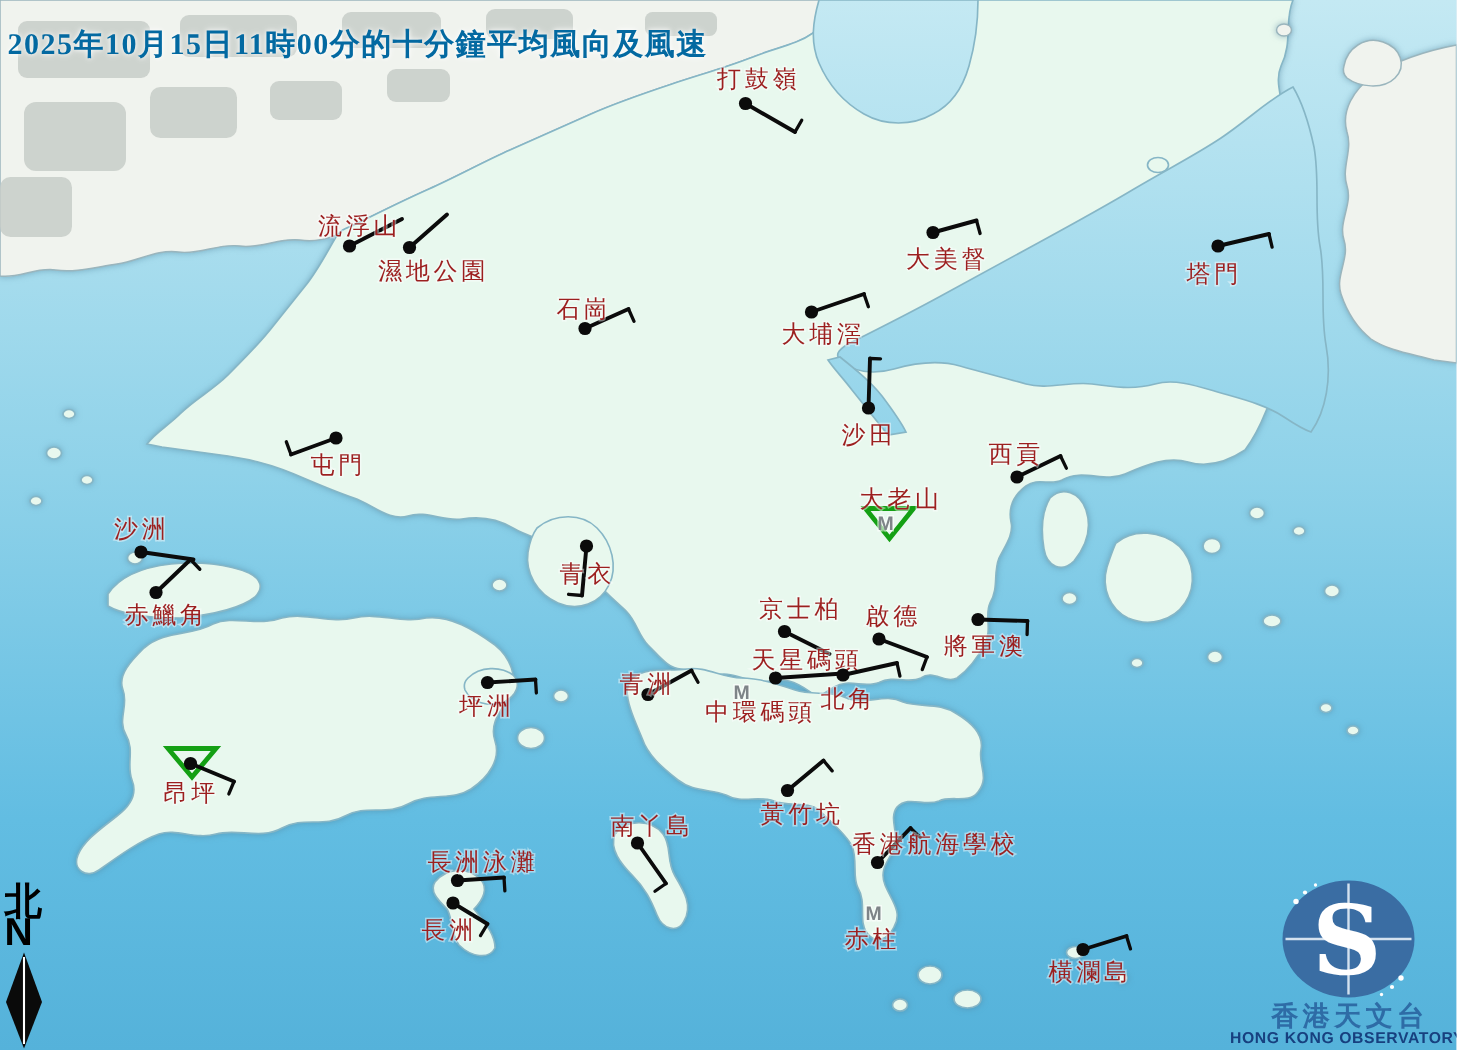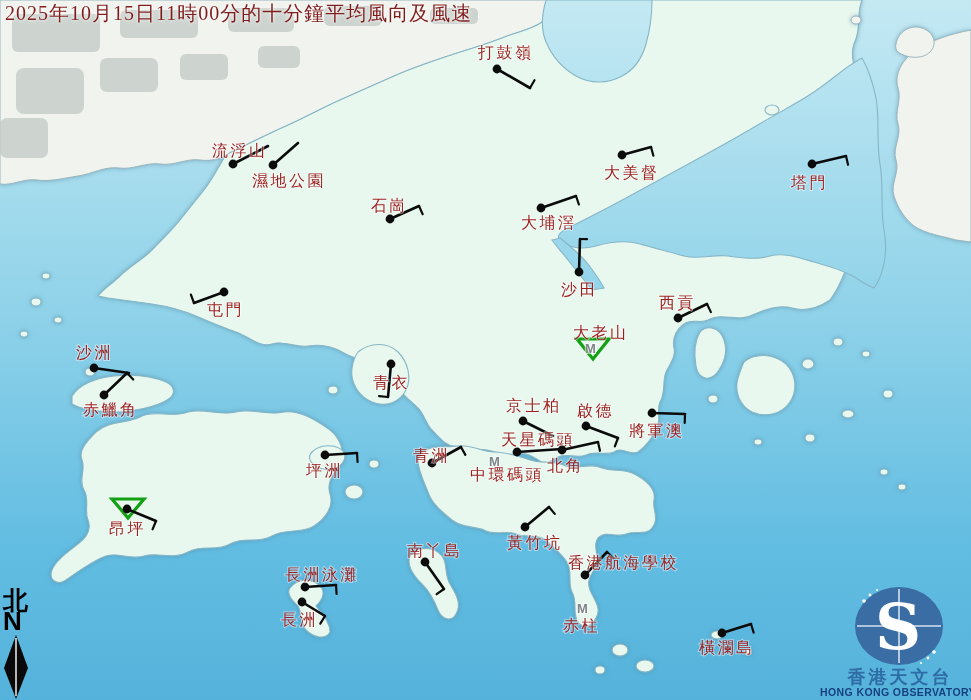--- a/index.html
+++ b/index.html
@@ -1,20 +1,20 @@
 <!DOCTYPE html>
 <html><head>
 <meta charset="utf-8">
 <style>
   html,body{margin:0;padding:0;background:#dfeef5;}
   .stage{position:relative;width:971px;height:700px;overflow:hidden;
          font-family:"Liberation Serif","DejaVu Serif",serif;}
   svg.layer{position:absolute;left:0;top:0;width:971px;height:700px;}
-  .title{position:absolute;left:5px;top:0;font-size:20px;letter-spacing:1px;color:#7f1d1d;
-         text-shadow:0 0 3px rgba(255,255,255,.9),0 0 6px rgba(255,255,255,.7);white-space:nowrap;}
+  .title{position:absolute;left:5px;top:16px;font-size:20px;letter-spacing:1px;color:#0369a1;
+         text-shadow:0 0 3px rgba(255,255,255,.9),0 0 6px rgba(255,255,255,.7);white-space:nowrap;font-weight:bold;}
   
   .stlabel{font-family:"DejaVu Serif","Liberation Serif",serif;font-size:16px;letter-spacing:2.5px;
            fill:#9c1f1f;paint-order:stroke;stroke:#ffffff;stroke-width:2px;stroke-opacity:.45;}
   .shaft{stroke:#0b0b0b;stroke-width:2.6;stroke-linecap:round;}
   .tick{stroke:#0b0b0b;stroke-width:2.2;stroke-linecap:round;}
   .dot{fill:#0b0b0b;}
   .tri{fill:none;stroke:#14a014;stroke-width:3.2;}
   .mflag{font-family:"Liberation Sans","DejaVu Sans",sans-serif;font-weight:bold;font-size:13px;
          fill:#7e8488;paint-order:stroke;stroke:#fff;stroke-width:2px;stroke-opacity:.6;}
   

